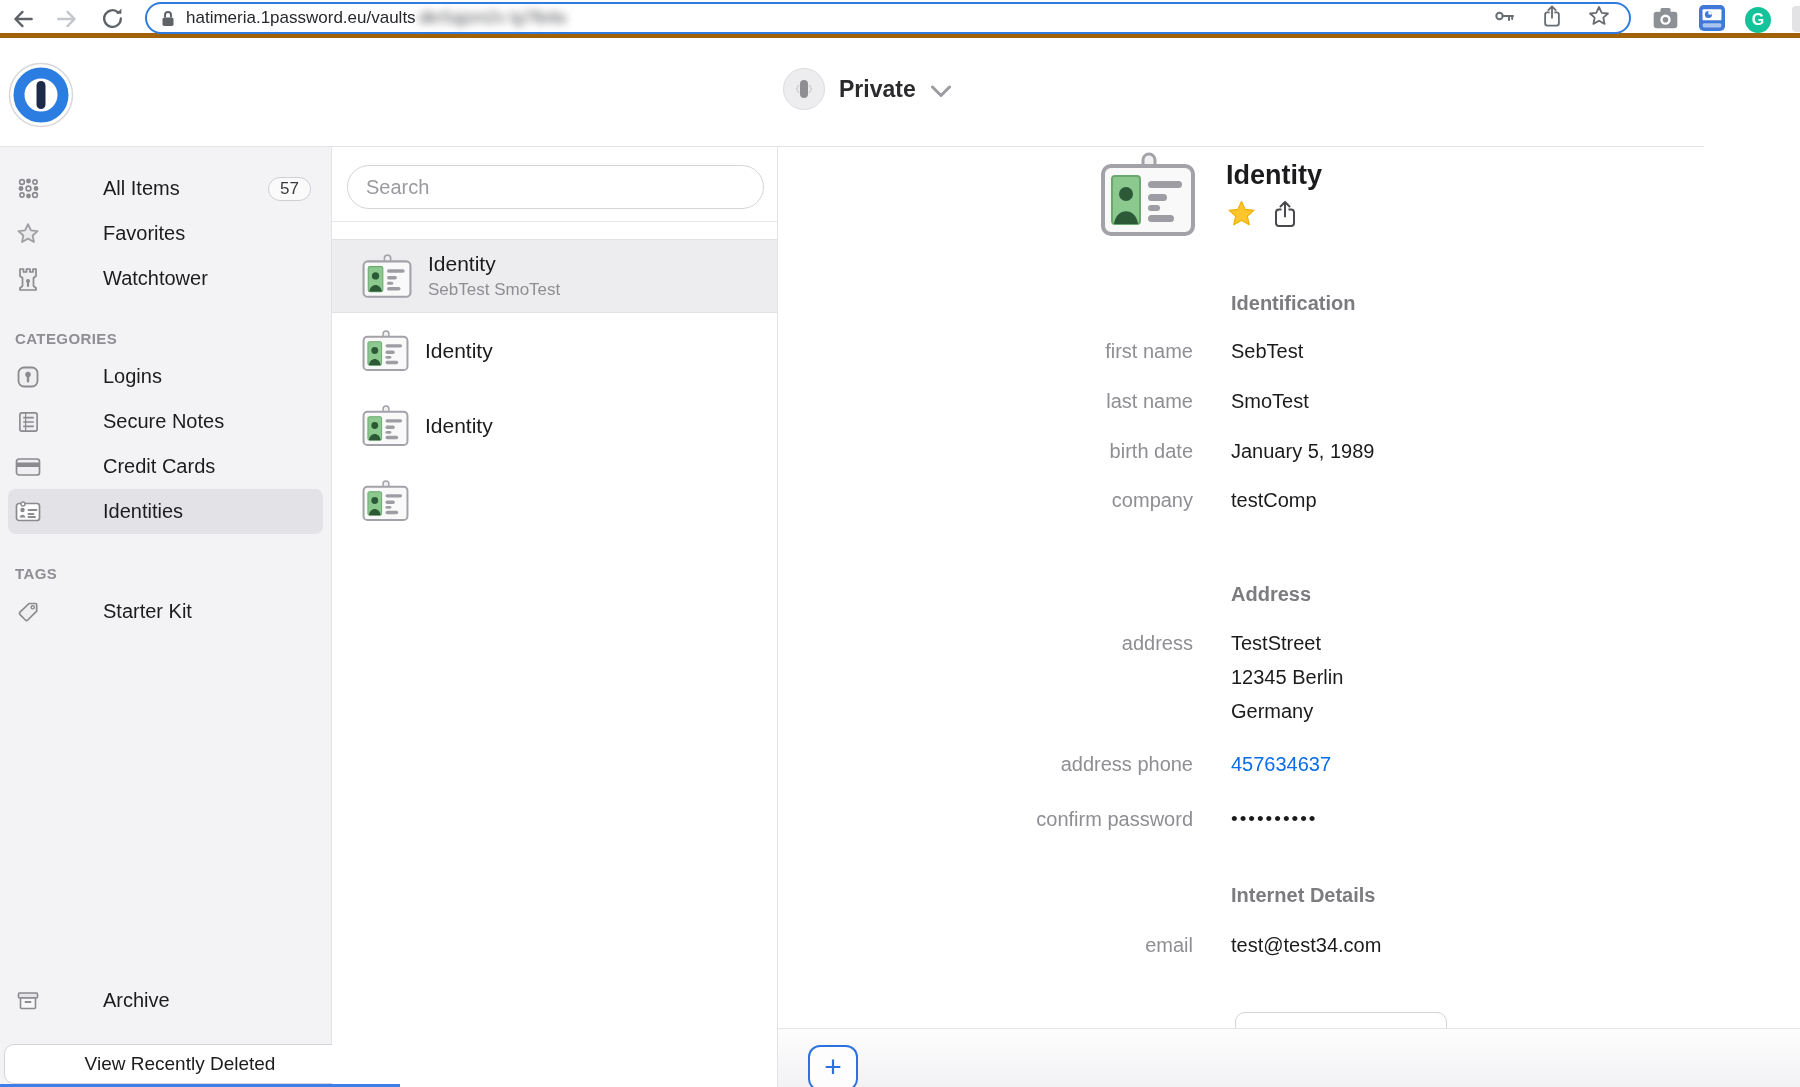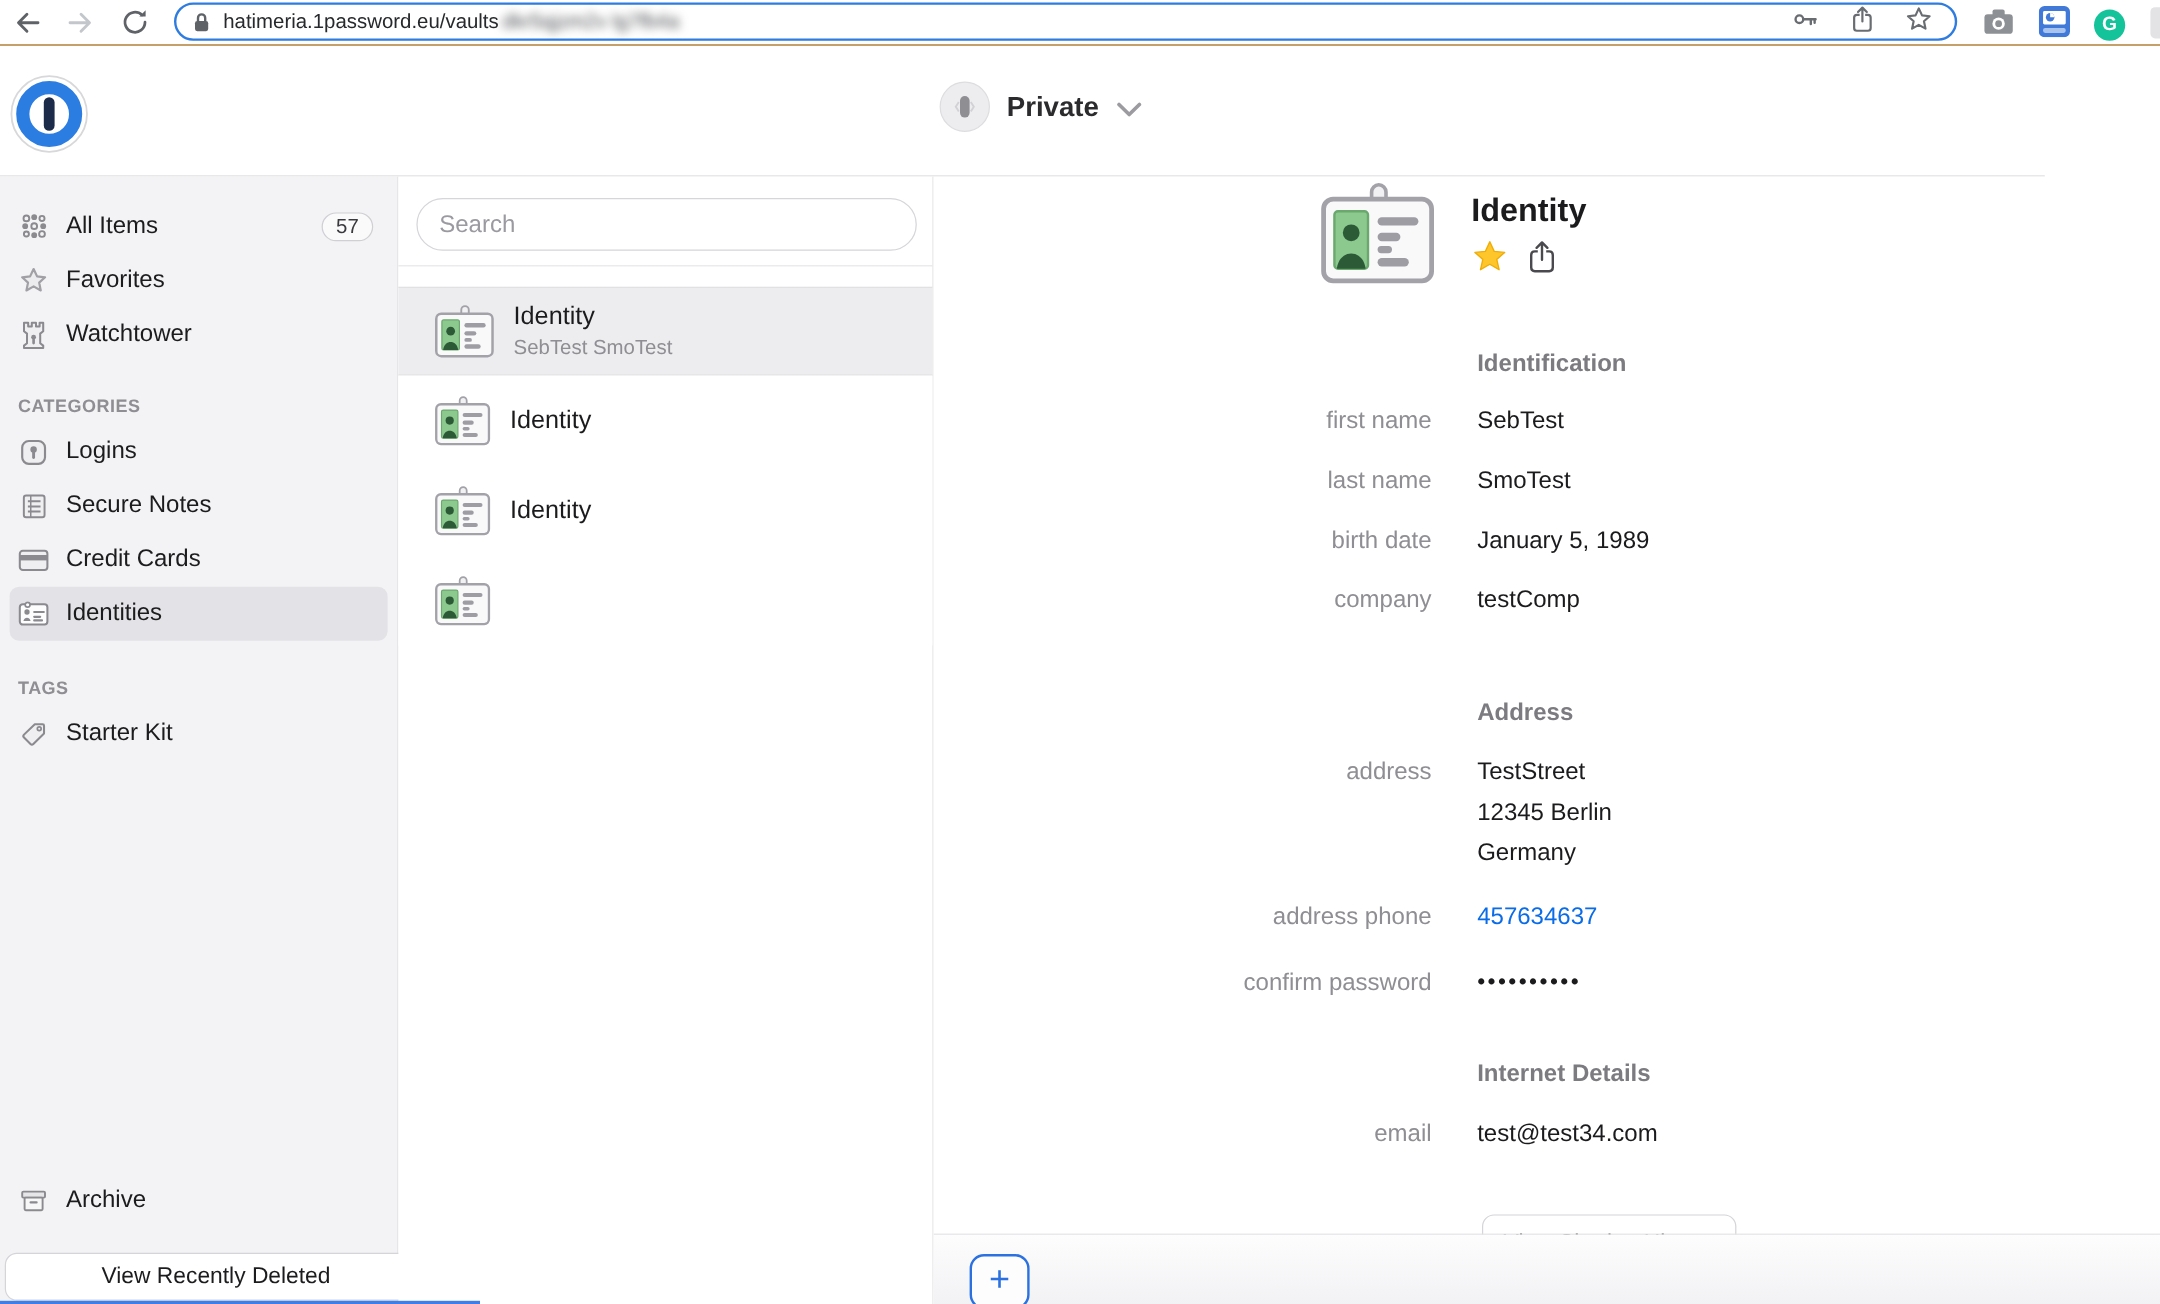--- a/index.html
+++ b/index.html
@@ -1,21 +1,21 @@
 <!DOCTYPE html>
 <html><head>
 <meta charset="utf-8">
 <style>
   * { box-sizing: border-box; margin: 0; padding: 0; }
   html,body { background:#e9e9eb; }
   body { font-family: "Liberation Sans", sans-serif; }
   .screen { position:relative; width:1800px; height:1087px; background:#fff; overflow:hidden; }
 
   
-  .chrome { position:absolute; top:0; left:0; width:1800px; height:38px; background:#fff; border-bottom:1px solid #a16207; z-index:40; }
+  .chrome { position:absolute; top:0; left:0; width:1800px; height:38px; background:#fff; border-bottom:5px solid #a16207; z-index:40; }
   .nav-btn { position:absolute; top:6px; width:26px; height:26px; }
   .url-bar { position:absolute; left:145px; top:2px; width:1486px; height:32px; border:2px solid #2e7ce0; border-radius:17px; background:#fff; display:flex; align-items:center; padding:0 14px; }
   .url-text { font-size:17px; color:#27292c; white-space:nowrap; }
   .url-blur { font-size:17px; color:#4a4c50; filter:blur(4px); margin-left:3px; white-space:nowrap; }
   .url-spacer { flex:1; }
   .url-icons { display:flex; align-items:center; gap:24px; padding-right:4px; }
   .ext-icons { position:absolute; top:5px; display:flex; align-items:center; gap:20px; left:1652px; }
   .grammarly { width:26px; height:26px; border-radius:50%; background:#15c39a; color:#fff; font-weight:bold; font-size:16px; display:flex; align-items:center; justify-content:center; }
   .sliver { position:absolute; left:1792px; top:6px; width:14px; height:26px; background:#e3e3e6; border-radius:4px; }
 
@@ -25,21 +25,21 @@
   .vault-switcher { position:absolute; left:783px; top:30px; display:flex; align-items:center; gap:14px; cursor:default; }
   .vault-circle { width:42px; height:42px; border-radius:50%; background:#ededef; border:1px solid #dddde0; display:flex; align-items:center; justify-content:center; }
   .vault-name { font-size:23px; font-weight:bold; color:#2b2b2e; }
 
   
   .sidebar { position:absolute; top:147px; left:0; width:332px; bottom:0; background:#f3f3f5; border-right:1px solid #e3e3e6; padding-top:19px; }
   .listcol  { position:absolute; top:147px; left:332px; width:446px; bottom:0; background:#fff; border-right:1px solid #e3e3e6; }
   .detail   { position:absolute; top:147px; left:778px; right:0; bottom:0; background:#fff; overflow:hidden; }
 
   
-  .side-row { height:45px; display:flex; align-items:center; padding:0 20px 0 14px; font-size:20px; color:#1c1c1e; }
+  .side-row { height:45px; display:flex; align-items:center; padding:0 20px 0 14px; font-size:20px; color:#1c1c1e;gap:48px; }
   .side-row .icon-box { width:28px; display:flex; justify-content:center; margin-right:13px; flex:none; }
   .side-row.selected { margin:0 8px; padding-left:6px; padding-right:12px; border-radius:8px; background:#e3e3e7; }
   .badge { margin-left:auto; border:1.5px solid #cfcfd4; border-radius:13px; padding:1px 11px; font-size:17px; color:#3a3a3e; background:rgba(255,255,255,.55); }
   .side-section { margin:29px 0 7px; padding-left:15px; font-size:15px; font-weight:bold; letter-spacing:.4px; color:#8e8e93; }
   .side-section.tags { margin-top:31px; }
   .archive-row { position:absolute; top:831px; left:0; right:0; }
   .deleted-btn { position:absolute; top:897px; left:4px; width:352px; height:40px; border:1px solid #d4d4d9; border-radius:10px; background:#fff; font-size:19px; color:#1c1c1e; text-align:center; line-height:38px; }
   .video-progress { position:absolute; left:0; bottom:0; width:400px; height:3px; background:#3f7de8; z-index:60; }
 
   

